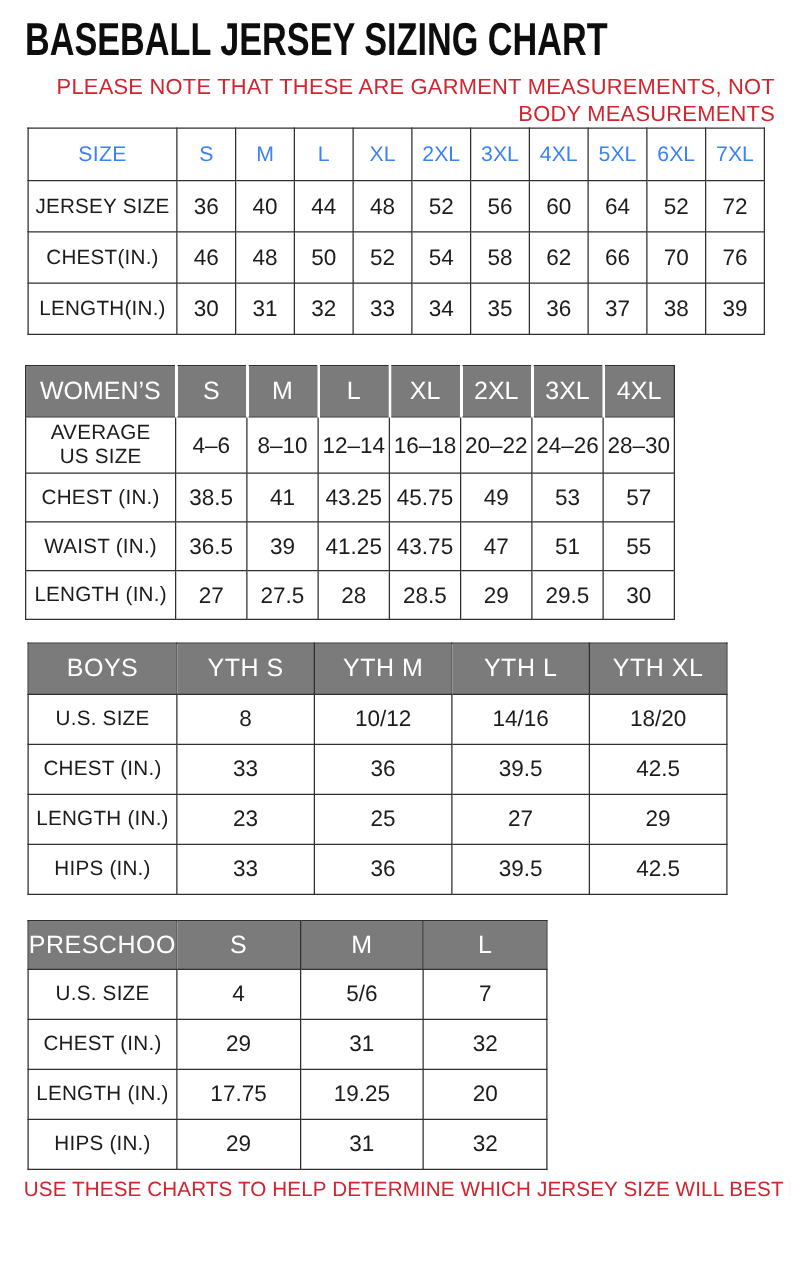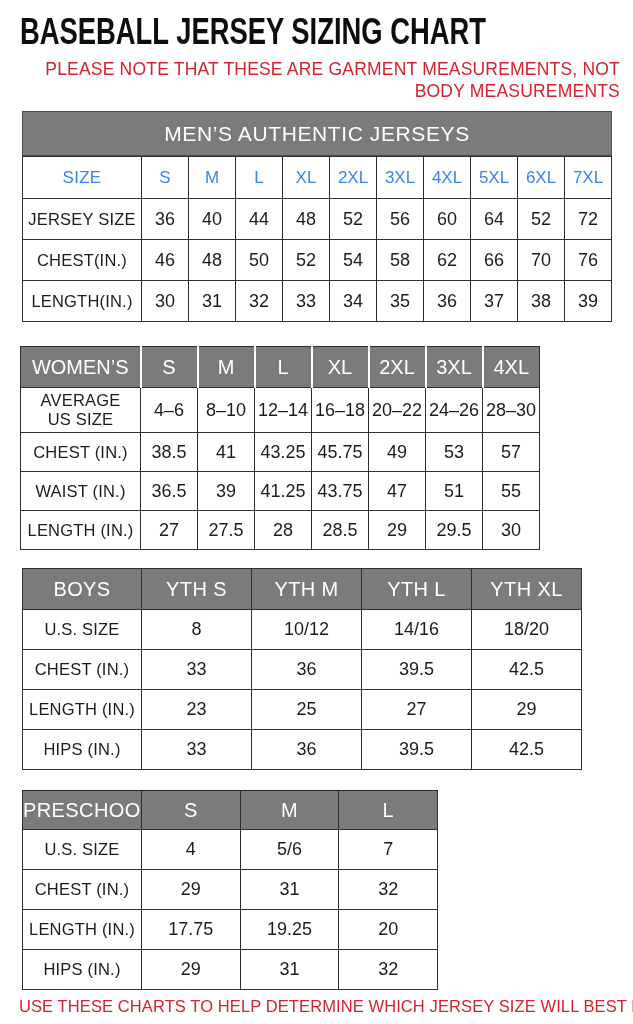--- a/index.html
+++ b/index.html
@@ -106,23 +106,20 @@
 </style>
 </head>
 <body>
 
 <div class="page">
 
   <div class="title">BASEBALL JERSEY SIZING CHART</div>
 
   <div class="note">PLEASE NOTE THAT THESE ARE GARMENT MEASUREMENTS, NOT BODY MEASUREMENTS</div>
 
-  <div class="banner">
-    <span>MEN’S AUTHENTIC JERSEYS</span>
-  </div>
 
   <table class="tbl tbl-mens">
       <thead>
         <tr>
           <th>SIZE</th>
           <th>S</th>
           <th>M</th>
           <th>L</th>
           <th>XL</th>
           <th>2XL</th>

